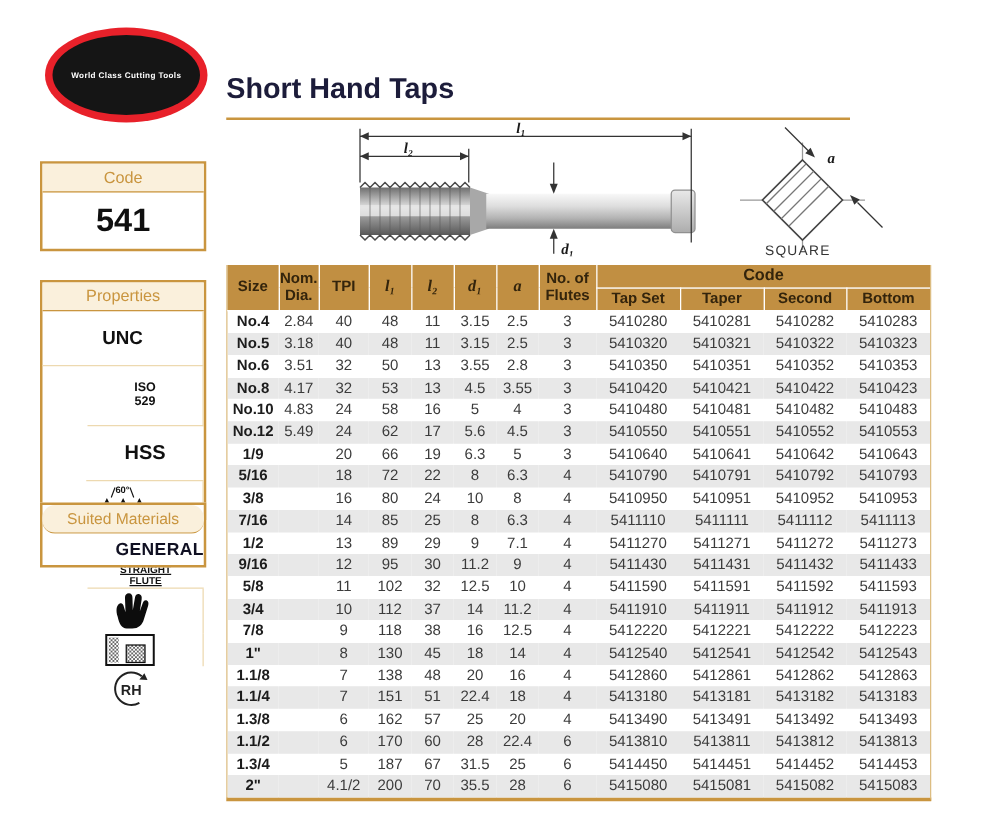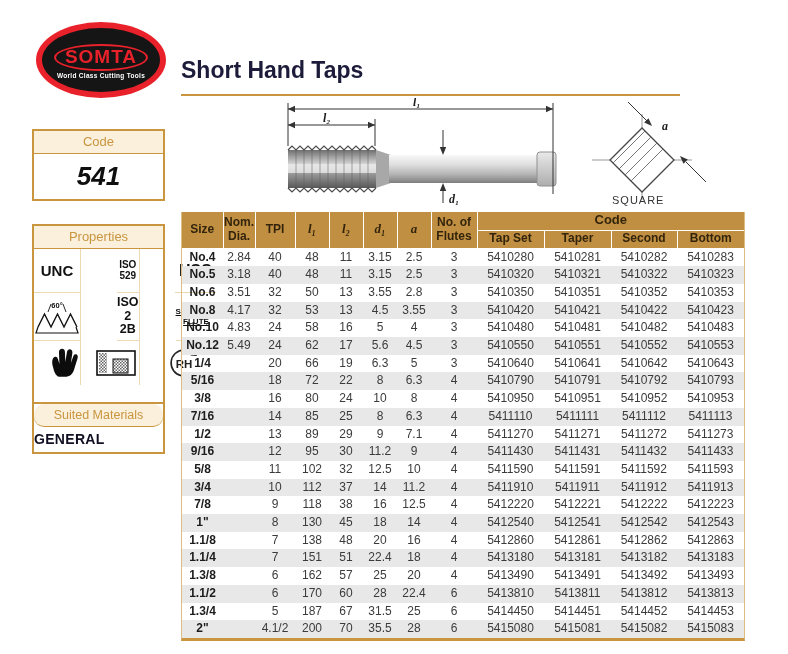--- a/index.html
+++ b/index.html
@@ -18,35 +18,35 @@
   .logo-brand { color:#e8212a; font-weight:bold; font-size:19px; letter-spacing:1px; }
   .logo-tag { color:#ffffff; font-weight:bold; font-size:6.5px; letter-spacing:.3px; margin-top:1px; white-space:nowrap; }
   
   .title { position:absolute; left:181px; top:57px; font-size:23px; font-weight:bold; color:#1c1c3a; }
   .title-rule { position:absolute; left:181px; top:94px; width:499px; height:2px; background:#c9953f; }
   
   .gold-box { position:absolute; left:32px; width:133px; border:2px solid #c9953f; background:#fff; }
   .gold-box .bx-head { background:#faf0dc; color:#c9953f; font-size:13px; text-align:center;
           line-height:22px; height:23px; border-bottom:1.5px solid #c9953f; }
   .code-box { top:129px; height:72px; }
-  .code-val { font-size:26px; font-weight:bold; color:#0f0f0f; text-align:center; line-height:44px;font-style:italic; }
+  .code-val { font-size:26px; font-weight:bold; color:#0f0f0f; text-align:center; line-height:44px; }
   .props-box { top:224px; height:192px; }
-  .pgrid { display:grid; grid-template-columns:1fr 1fr 1fr; grid-template-rows:44px 48px 44px; }
+  .pgrid { display:grid; grid-template-columns:1fr; grid-template-rows:44px 48px 44px; }
   .pcell { display:flex; align-items:center; justify-content:center; text-align:center;
            border-right:1.5px solid #edd9b0; border-bottom:1.5px solid #edd9b0; }
   .pcell:nth-child(3n) { border-right:none; }
   .pcell:nth-child(n+7) { border-bottom:none;padding-left:12px; }
   .p-unc { font-size:15px; font-weight:bold; color:#101010; }
   .p-iso529 { font-size:10px; font-weight:bold; color:#101010; line-height:1.05; }
   .p-hss { font-size:16px; font-weight:bold; color:#101010;margin-left:35px; }
   .p-iso2 { font-size:12.5px; font-weight:bold; color:#101010; line-height:1.1; }
   .p-flute { font-size:8px; font-weight:bold; color:#101010; line-height:1.2;text-decoration:underline; }
   .suited-box { top:402px; height:52px; }
   .suited-box .bx-head { font-size:12.5px;border-radius:10px; }
-  .suited-val { font-size:14px; font-weight:bold; color:#101022; text-align:left; line-height:25px; letter-spacing:.3px; }
+  .suited-val { font-size:14px; font-weight:bold; color:#101022; text-align:right; line-height:25px; letter-spacing:.3px; }
   .pre { white-space:pre-line;margin-left:36px; }
   
   .tap-svg { position:absolute; left:185px; top:98px; width:400px; height:107px; }
   .sq-svg  { position:absolute; left:588px; top:100px; width:170px; height:108px; }
   .dim { font-family:"Liberation Serif","DejaVu Serif",serif; font-style:italic; font-weight:bold;
          font-size:12px; fill:#1a1a1a; }
   
   .tbl-wrap { position:absolute; left:181px; top:212px; width:564px;
               border-left:1px solid #dcbd82; border-right:1px solid #dcbd82;
               border-bottom:3px solid #c9953f; }
@@ -64,23 +64,20 @@
   tbody td { font-size:12px; color:#3b3b3b; text-align:center; padding:0;
              height:17.7px; line-height:17.7px; overflow:hidden; }
   tbody td.c0 { font-weight:bold; color:#1c1c1c; }
   tbody tr.alt { background:#e8e8e8;padding-left:48px; }
 </style>
 </head>
 <body>
 
 <div class="logo">
   <div class="logo-black">
-    <div class="logo-ring">
-      <span class="logo-brand">SOMTA</span>
-    </div>
     <span class="logo-tag">World Class Cutting Tools</span>
   </div>
 </div>
 
 <h1 class="title">Short Hand Taps</h1>
 <div class="title-rule"></div>
 
 <svg class="tap-svg" viewBox="0 0 400 107">
   <defs>
     <linearGradient id="gShank" x1="0" y1="0" x2="0" y2="1">
@@ -350,21 +347,21 @@
           <td class="c4">17</td>
           <td class="c5">5.6</td>
           <td class="c6">4.5</td>
           <td class="c7">3</td>
           <td class="c8">5410550</td>
           <td class="c9">5410551</td>
           <td class="c10">5410552</td>
           <td class="c11">5410553</td>
         </tr>
         <tr>
-          <td class="c0">1/4</td>
+          <td class="c0">1/9</td>
           <td class="c1"></td>
           <td class="c2">20</td>
           <td class="c3">66</td>
           <td class="c4">19</td>
           <td class="c5">6.3</td>
           <td class="c6">5</td>
           <td class="c7">3</td>
           <td class="c8">5410640</td>
           <td class="c9">5410641</td>
           <td class="c10">5410642</td>

